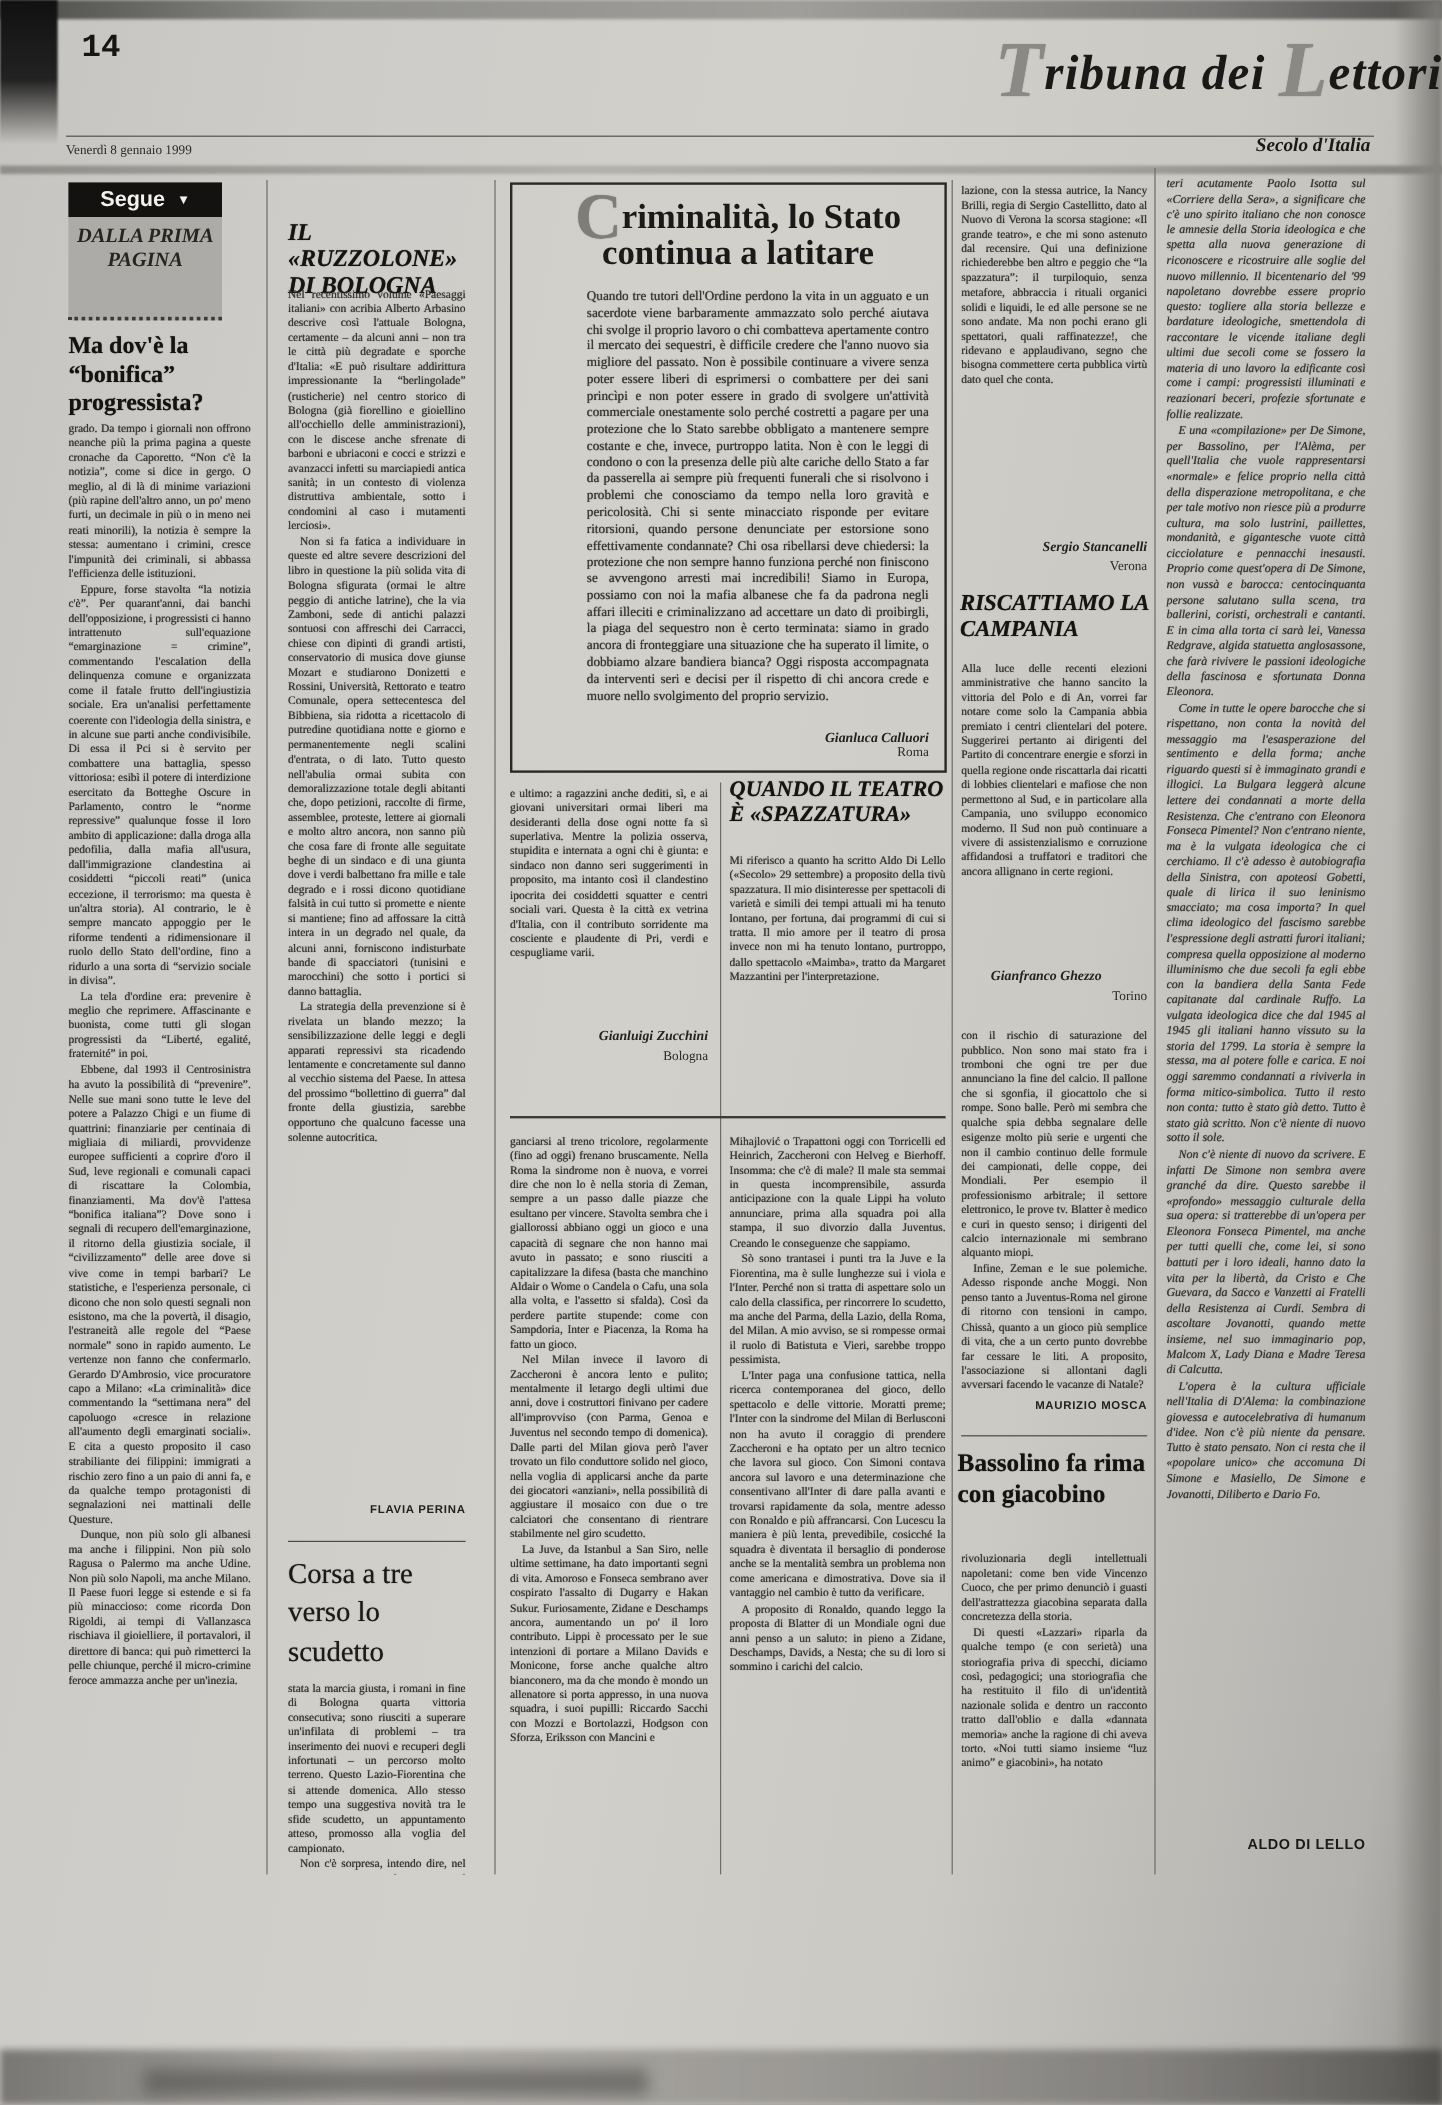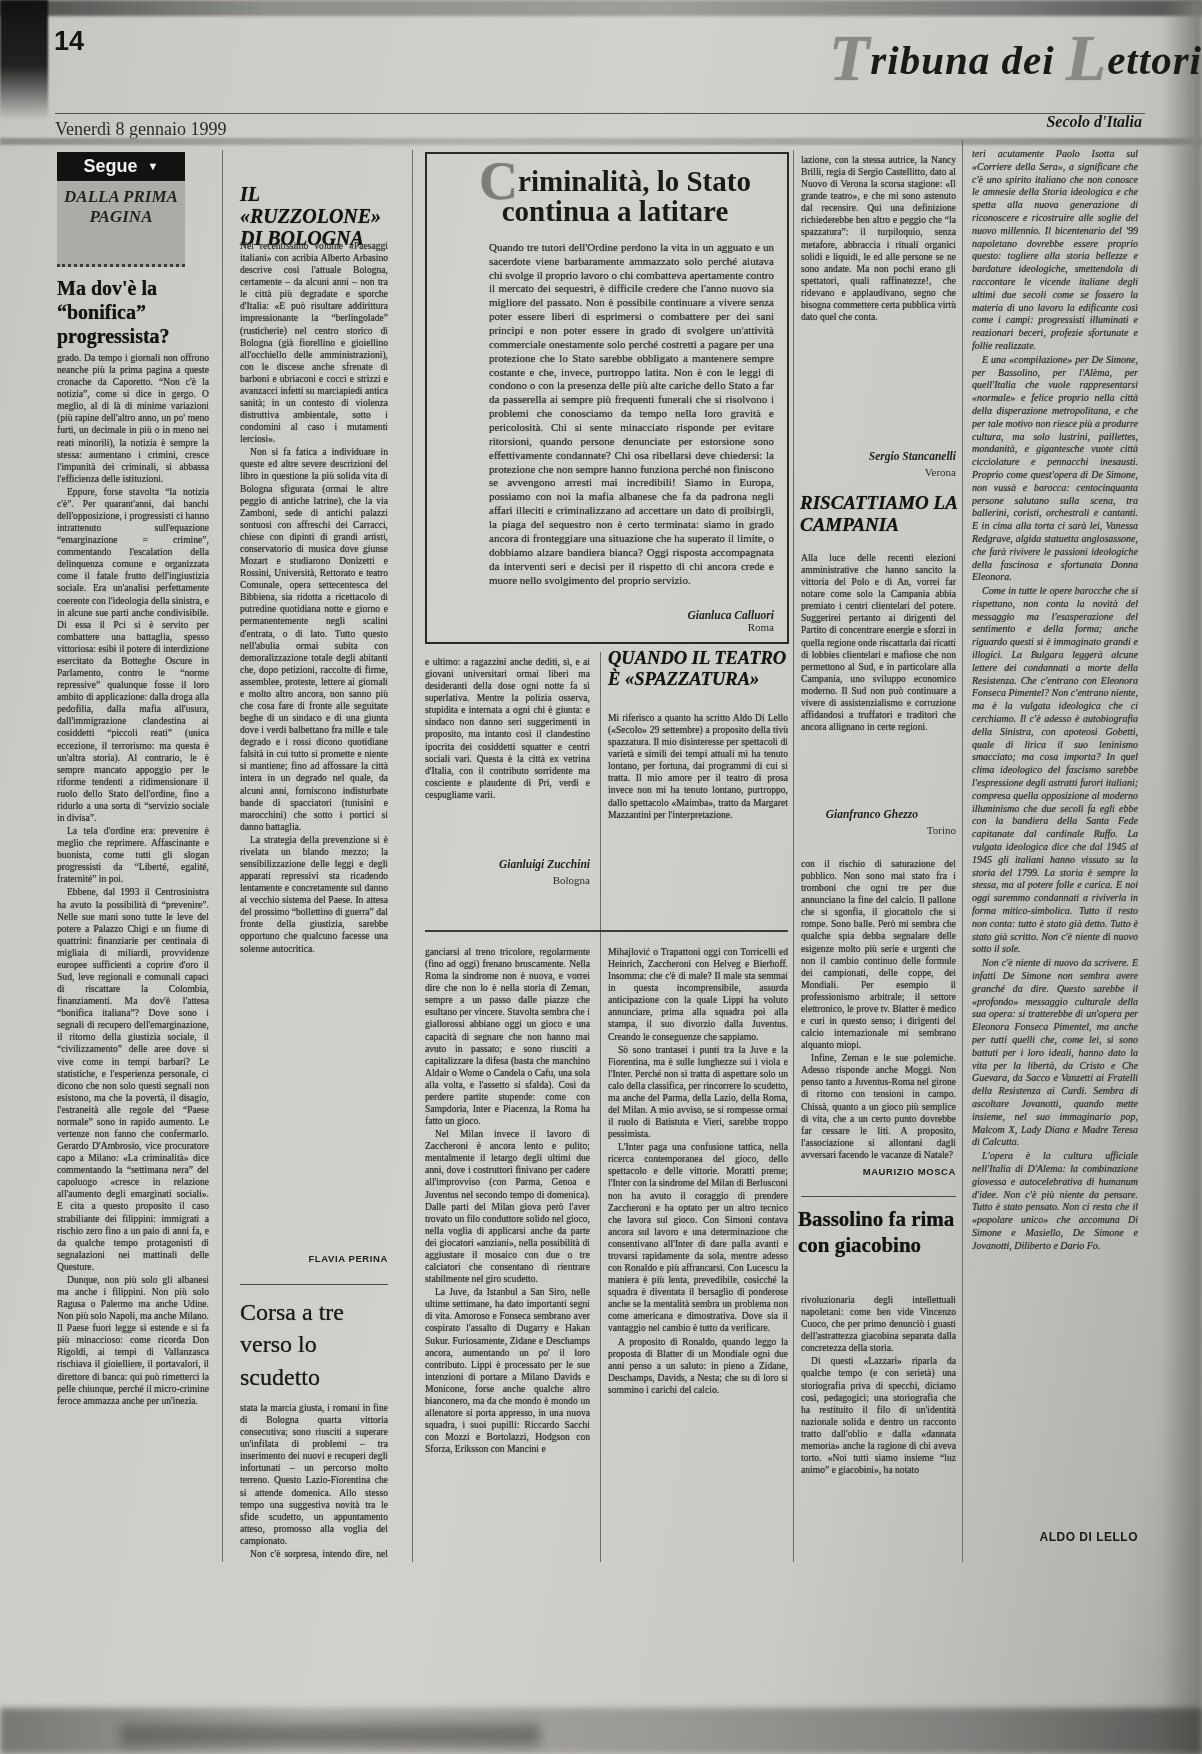--- a/index.html
+++ b/index.html
@@ -15,25 +15,25 @@
         background:linear-gradient(to right,rgba(90,88,86,0),#7e7c78);filter:blur(2px);}
   .scan-bottom{position:absolute;left:0;bottom:0;width:100%;height:46px;
         background:linear-gradient(to right,#5c5a58,#9f9d99 25%,#8b8985 55%,#6f6d6b 80%,#3f3e3c);filter:blur(3px);opacity:.75;}
   .scan-blotch{position:absolute;left:120px;bottom:8px;width:420px;height:22px;background:#4a4947;filter:blur(6px);opacity:.55;}
 
   .soft{text-shadow:0 0 .8px rgba(45,43,40,.85);}
   .abs{position:absolute;}
   .vrule{position:absolute;width:1px;background:#6e6c68;}
   .hrule{position:absolute;height:1px;background:#55534f;}
 
-  .pagenum{left:54px;top:26px;font-family:Liberation Sans, sans-serif;font-weight:bold;font-size:27px;color:#161513;}
+  .pagenum{left:68px;top:26px;font-family:Liberation Mono, monospace;font-weight:bold;font-size:27px;color:#161513;}
   .masthead{left:0;top:36px;width:100%;text-align:right;font-style:italic;font-weight:bold;color:#1a1917;letter-spacing:1px;}
   .masthead .bigcap{font-size:66px;color:#8b8985;line-height:0;vertical-align:-6px;text-shadow:0 0 1px #777;}
   .masthead .rest{font-size:41px;}
-  .dateline{left:55px;top:119px;font-size:18px;color:#2c2b29;}
+  .dateline{left:55px;top:119px;font-size:11px;color:#2c2b29;}
   .papername{right:60px;top:113px;font-weight:bold;font-size:16px;color:#1a1918;position:absolute;font-style:italic;}
   .grayband{left:0;top:138px;width:100%;height:7px;background:linear-gradient(to right,#8f8d89,#b3b1ad 40%,#a4a29e 75%,#84827e);filter:blur(1.2px);}
 
   .segue-box{left:57px;top:152px;width:128px;height:29px;background:#131210;color:#f2f1ee;
        font-family:"Liberation Sans",sans-serif;font-weight:bold;font-size:18px;line-height:29px;text-align:center;}
   .segue-box .tri{font-size:11px;vertical-align:2px;margin-left:10px;}
   .kicker-box{left:57px;top:181px;width:128px;height:86px;background:#adaba7;color:#26251f;
        font-style:italic;font-weight:bold;font-size:17px;line-height:1.15;text-align:center;padding-top:6px;box-sizing:border-box;border-bottom:3px dotted #3c3b38;}
   .h-bonifica{left:57px;top:276px;width:150px;font-weight:bold;font-size:20px;line-height:1.2;color:#141311;}
 

